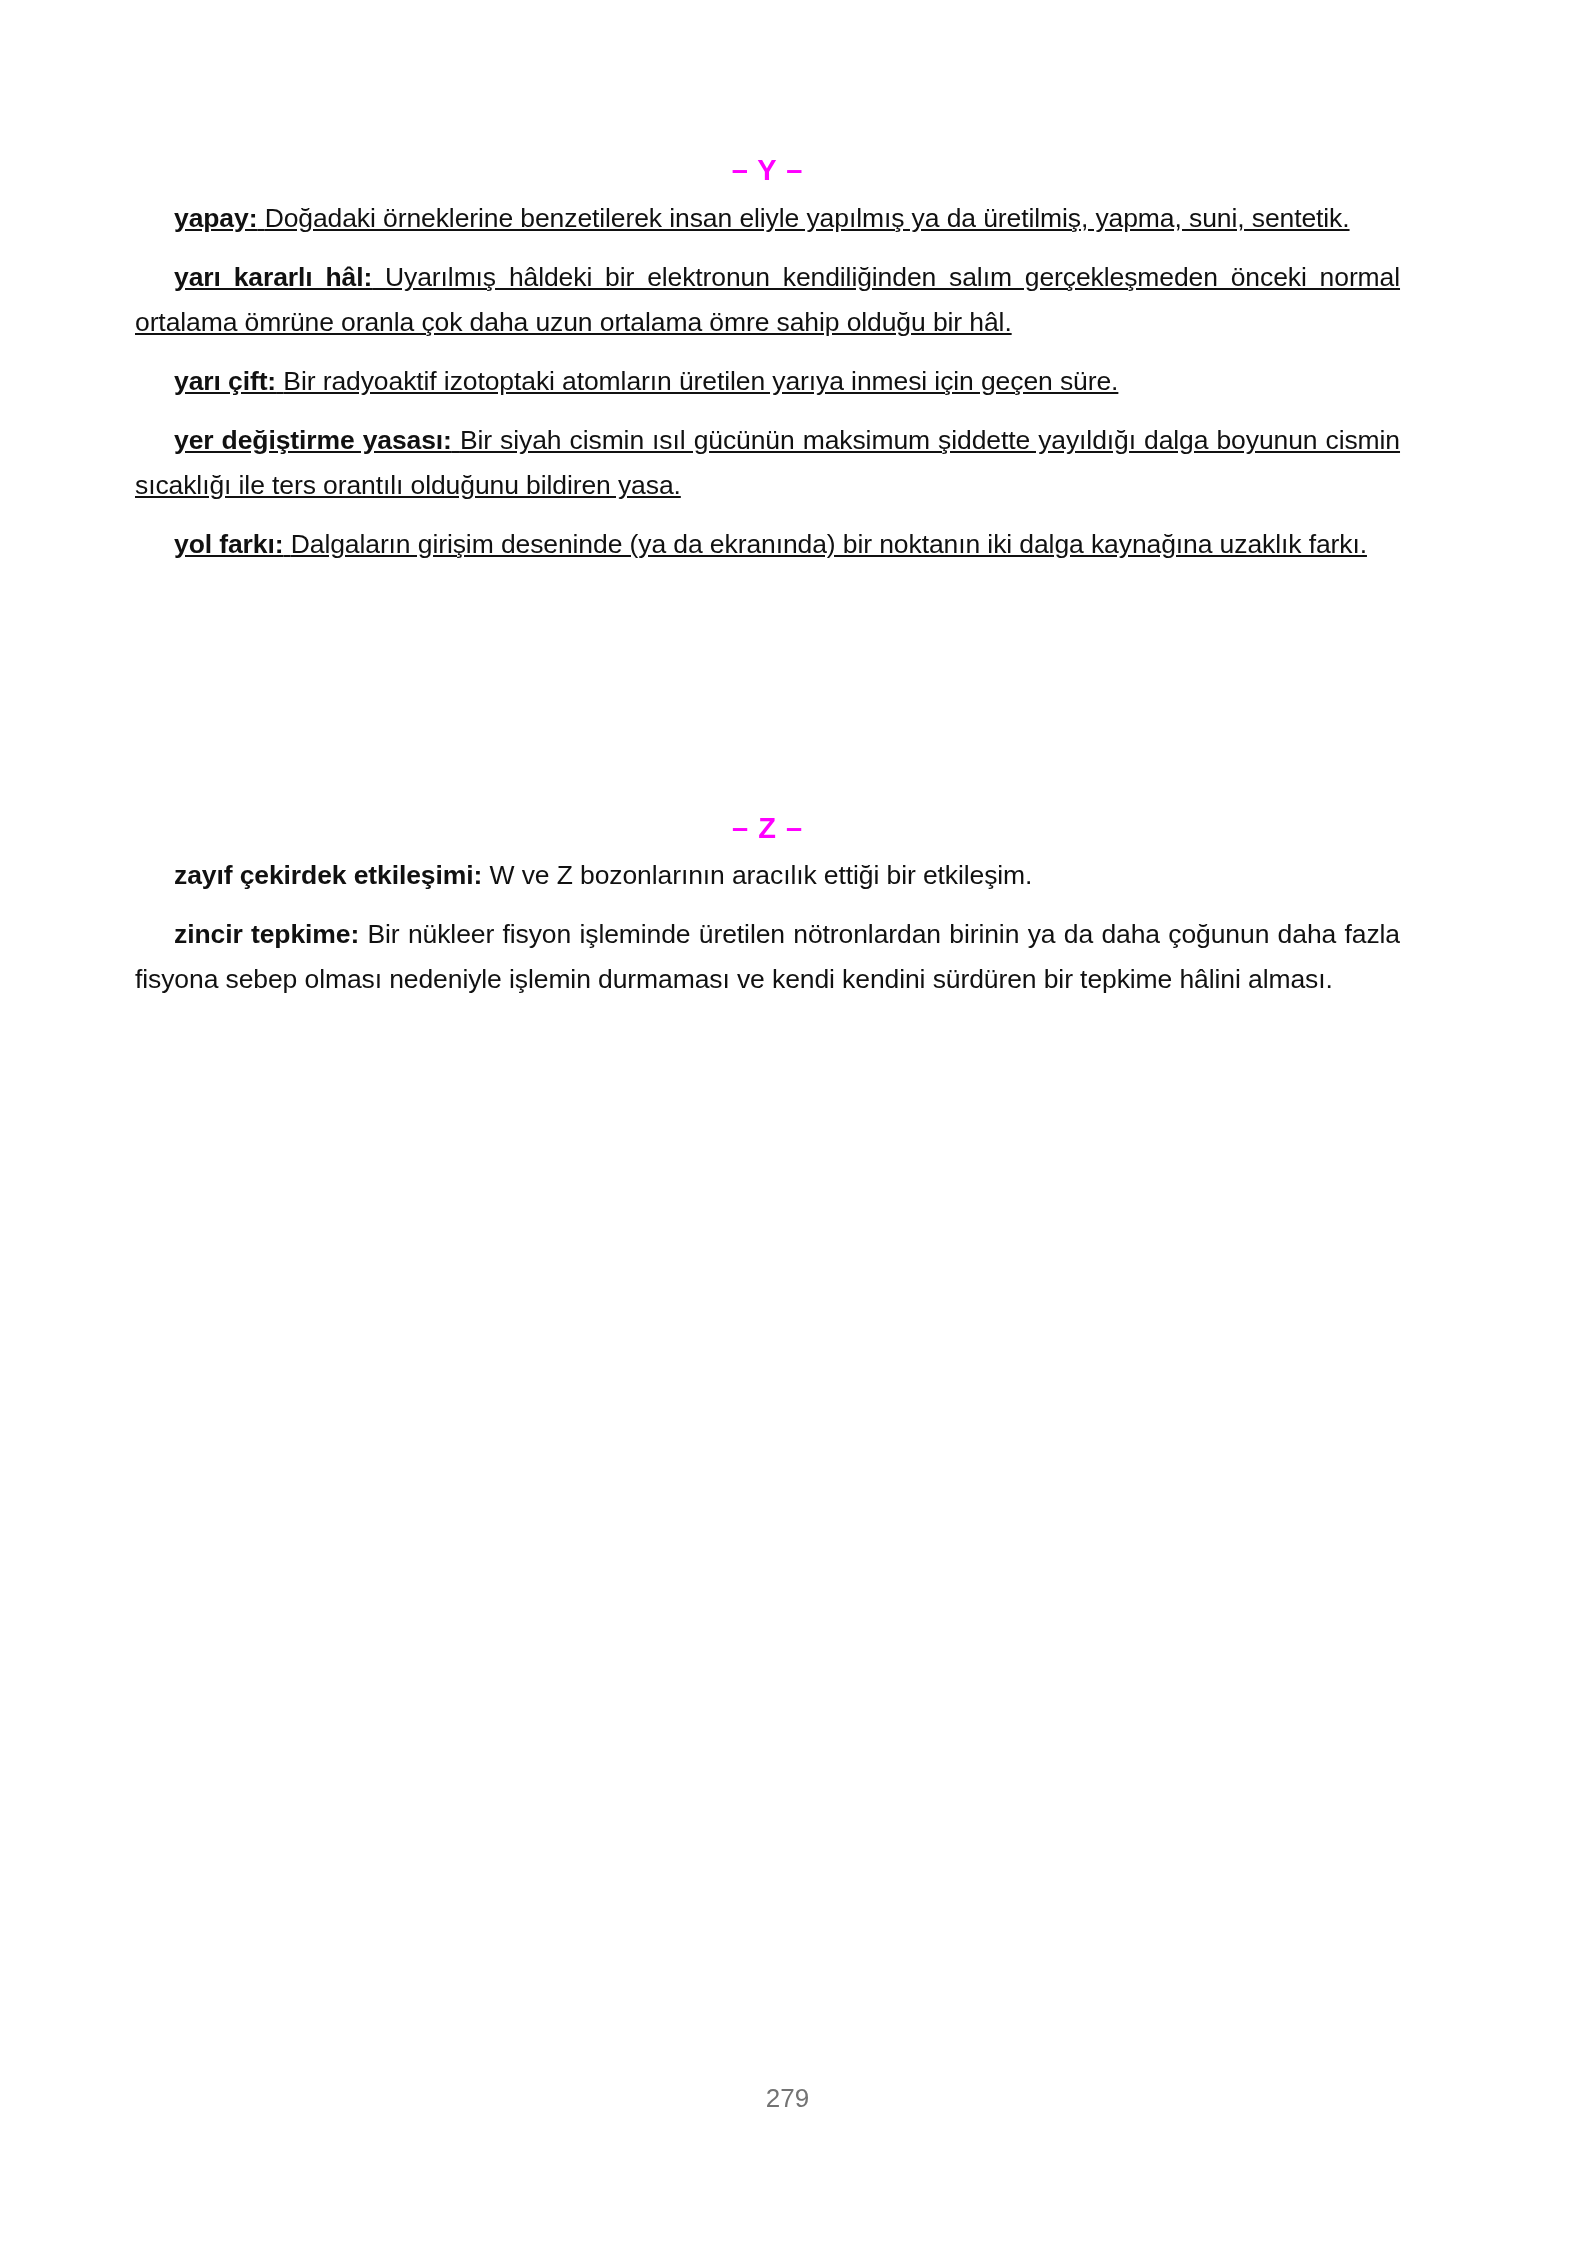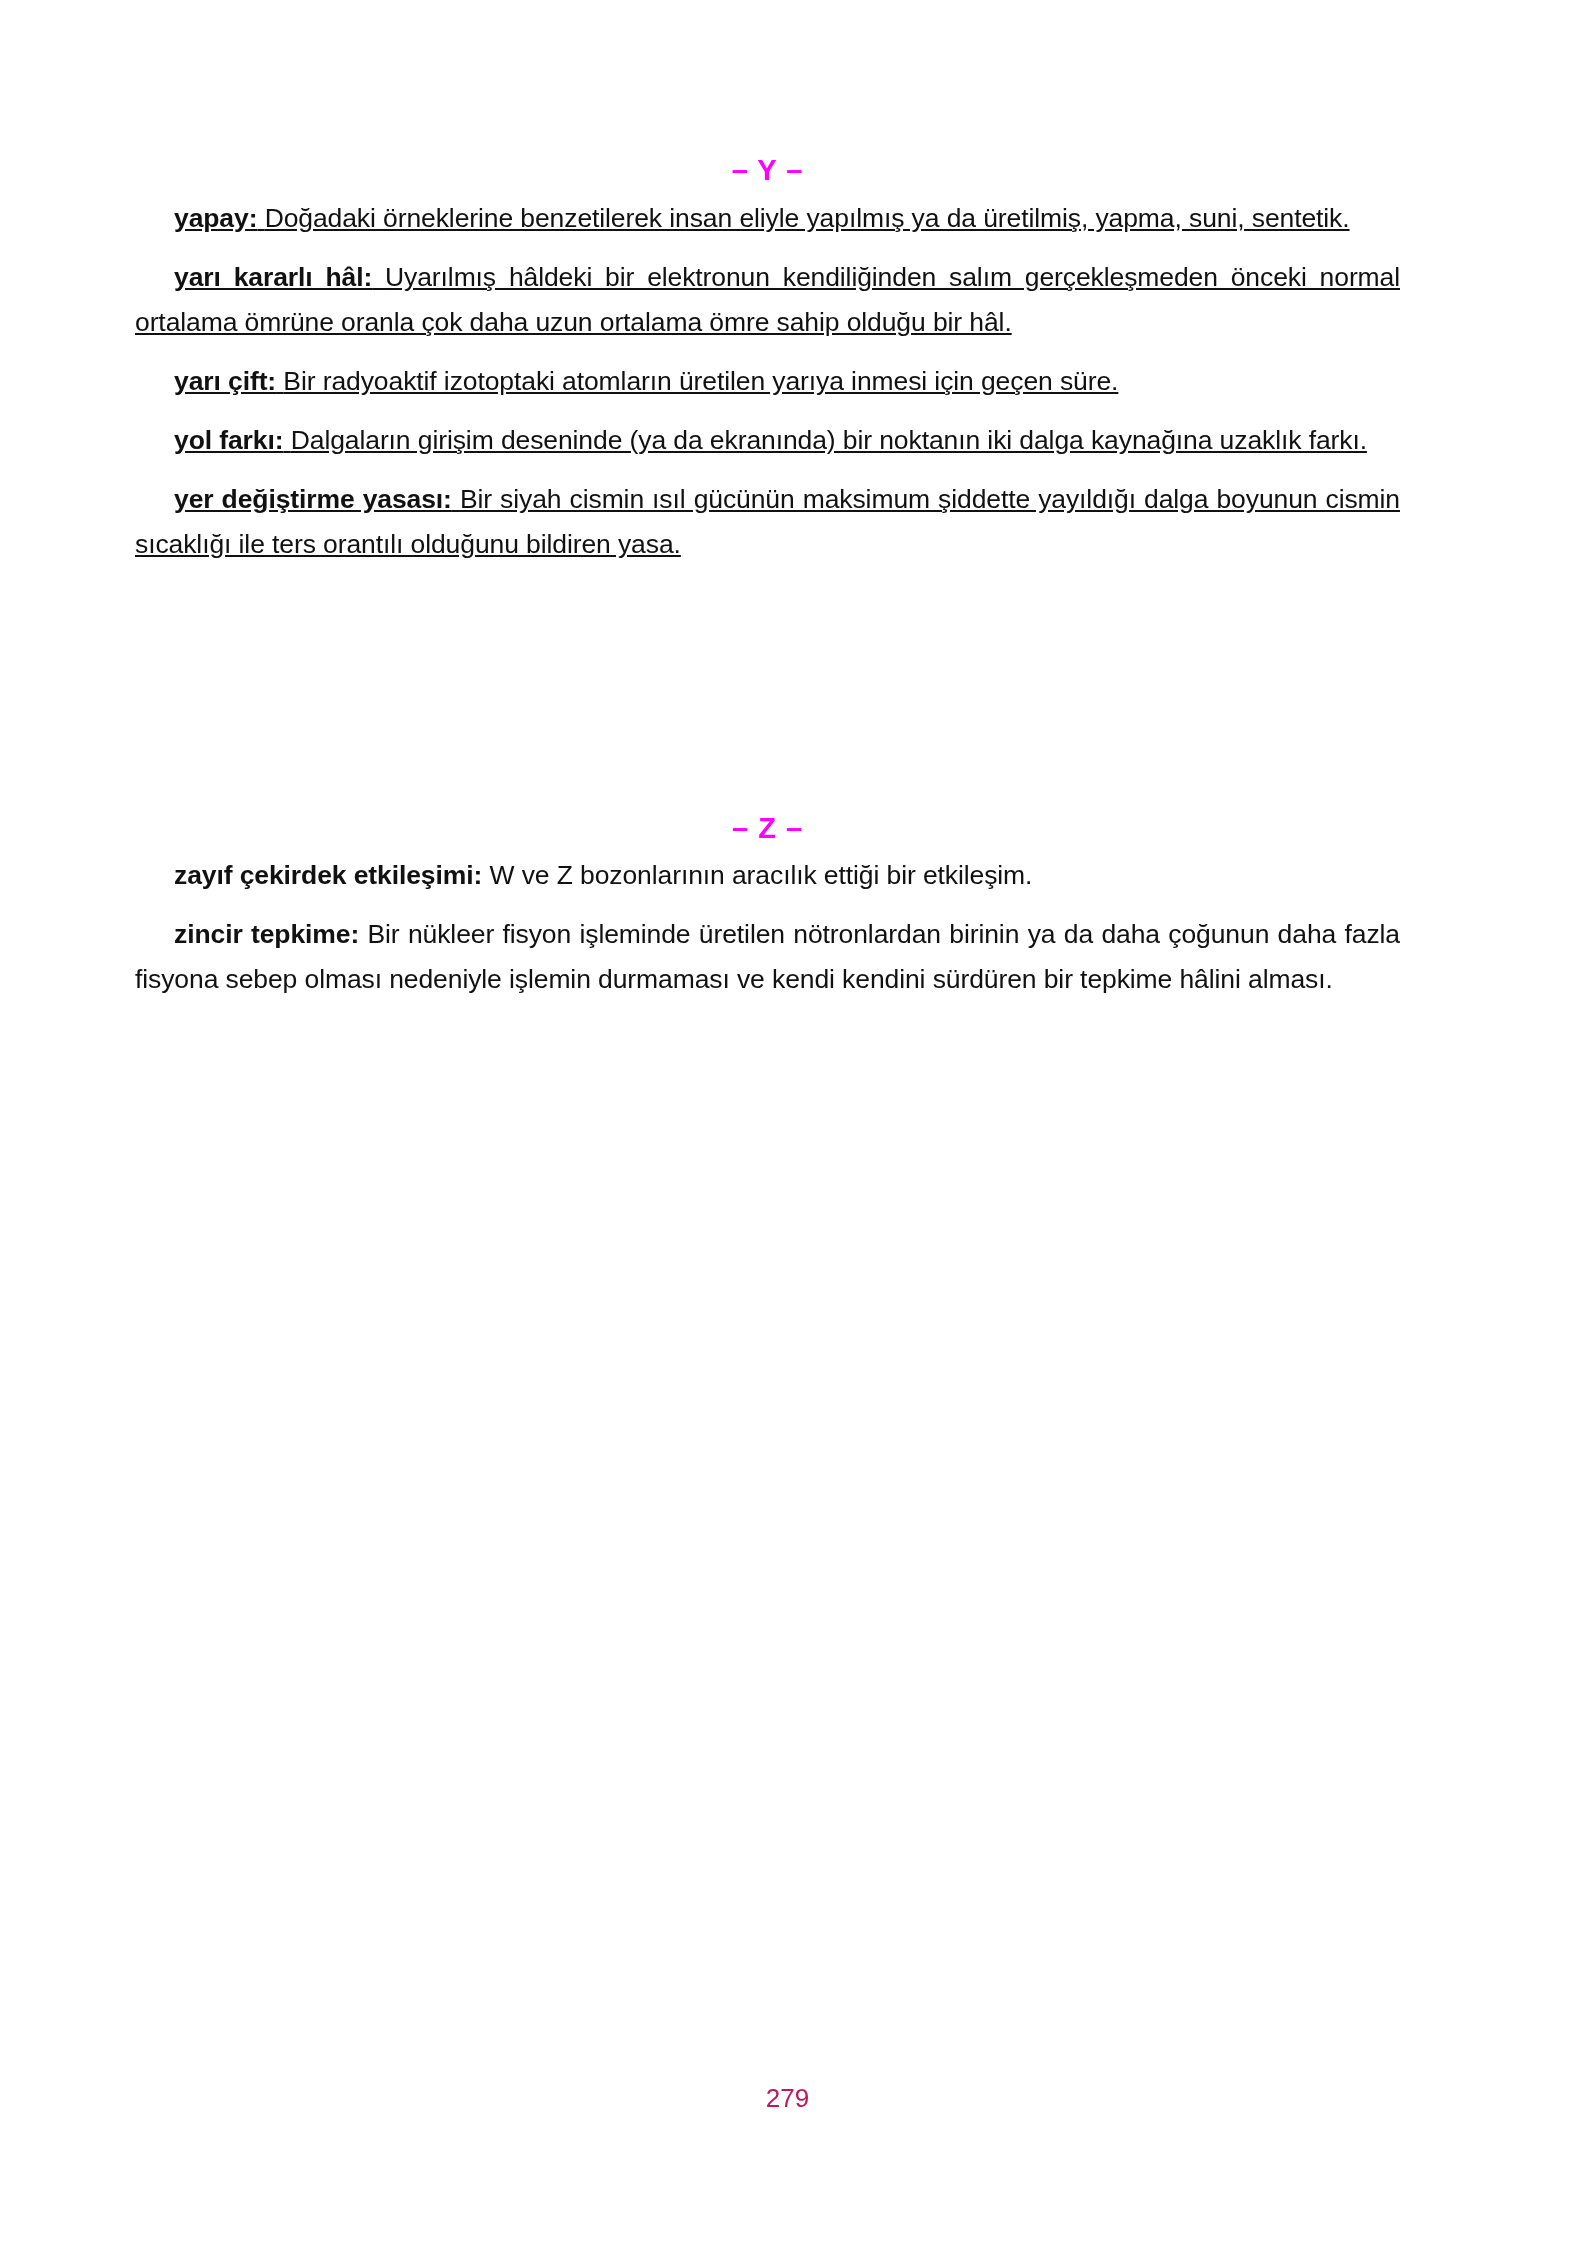--- a/index.html
+++ b/index.html
@@ -49,36 +49,36 @@
       font-weight: bold;
     }
     .page-number {
       position: absolute;
       top: 2082px;
       left: 0;
       width: 1575px;
       text-align: center;
       font-size: 26px;
       line-height: 32px;
-      color: #be185d;
+      color: #737373;
     }
   </style>
 </head>
 <body>
 
 <div class="page">
 
   <div class="section-header" style="top:153px;">– Y –</div>
 
   <div class="entries" style="top:196px;text-decoration:underline;">
     <p class="entry"><span class="term">yapay:</span> <span>Doğadaki örneklerine benzetilerek insan eliyle yapılmış ya da üretilmiş, yapma, suni, sentetik.</span></p>
     <p class="entry"><span class="term">yarı kararlı hâl:</span> <span>Uyarılmış hâldeki bir elektronun kendiliğinden salım gerçekleşmeden önceki normal ortalama ömrüne oranla çok daha uzun ortalama ömre sahip olduğu bir hâl.</span></p>
     <p class="entry"><span class="term">yarı çift:</span> <span>Bir radyoaktif izotoptaki atomların üretilen yarıya inmesi için geçen süre.</span></p>
+    <p class="entry"><span class="term">yer değiştirme yasası:</span> <span>Bir siyah cismin ısıl gücünün maksimum şiddette yayıldığı dalga boyunun cismin sıcaklığı ile ters orantılı olduğunu bildiren yasa.</span></p>
     <p class="entry"><span class="term">yol farkı:</span> <span>Dalgaların girişim deseninde (ya da ekranında) bir noktanın iki dalga kaynağına uzaklık farkı.</span></p>
-    <p class="entry"><span class="term">yer değiştirme yasası:</span> <span>Bir siyah cismin ısıl gücünün maksimum şiddette yayıldığı dalga boyunun cismin sıcaklığı ile ters orantılı olduğunu bildiren yasa.</span></p>
   </div>
 
   <div class="section-header" style="top:811px;">– Z –</div>
 
   <div class="entries" style="top:853px;">
     <p class="entry"><span class="term">zayıf çekirdek etkileşimi:</span> <span>W ve Z bozonlarının aracılık ettiği bir etkileşim.</span></p>
     <p class="entry"><span class="term">zincir tepkime:</span> <span>Bir nükleer fisyon işleminde üretilen nötronlardan birinin ya da daha çoğunun daha fazla fisyona sebep olması nedeniyle işlemin durmaması ve kendi kendini sürdüren bir tepkime hâlini alması.</span></p>
   </div>
 
 </div>

